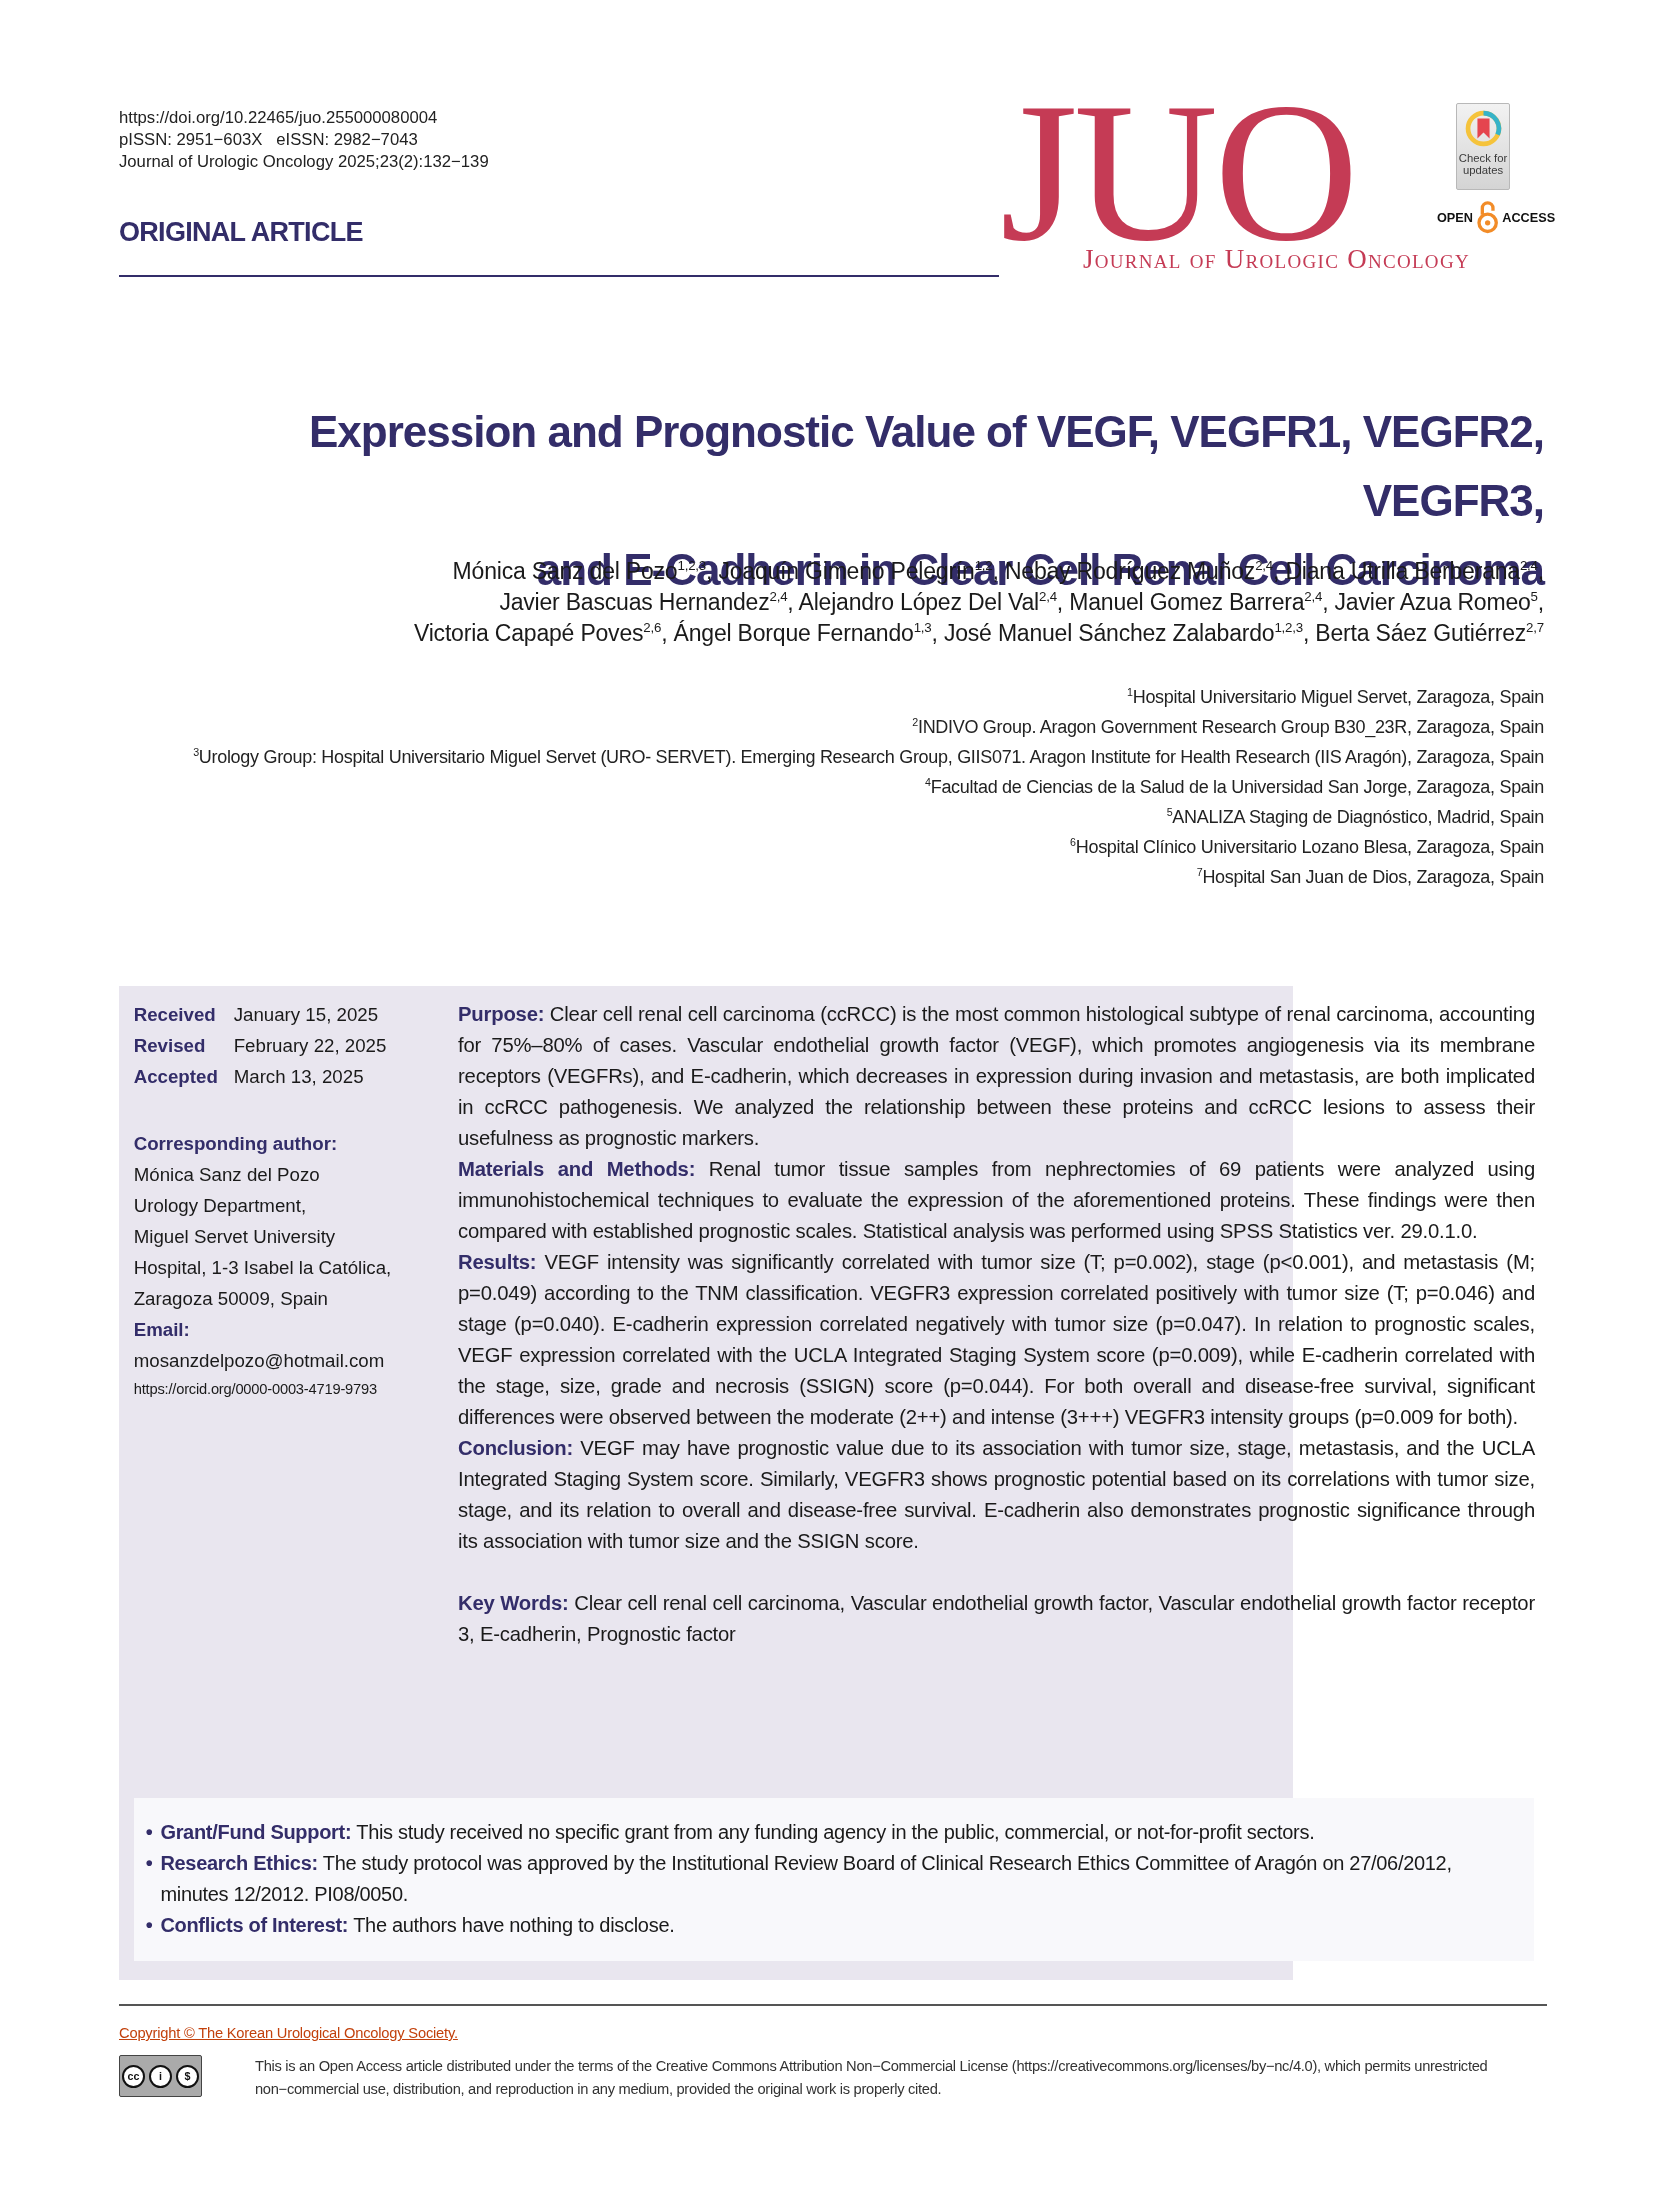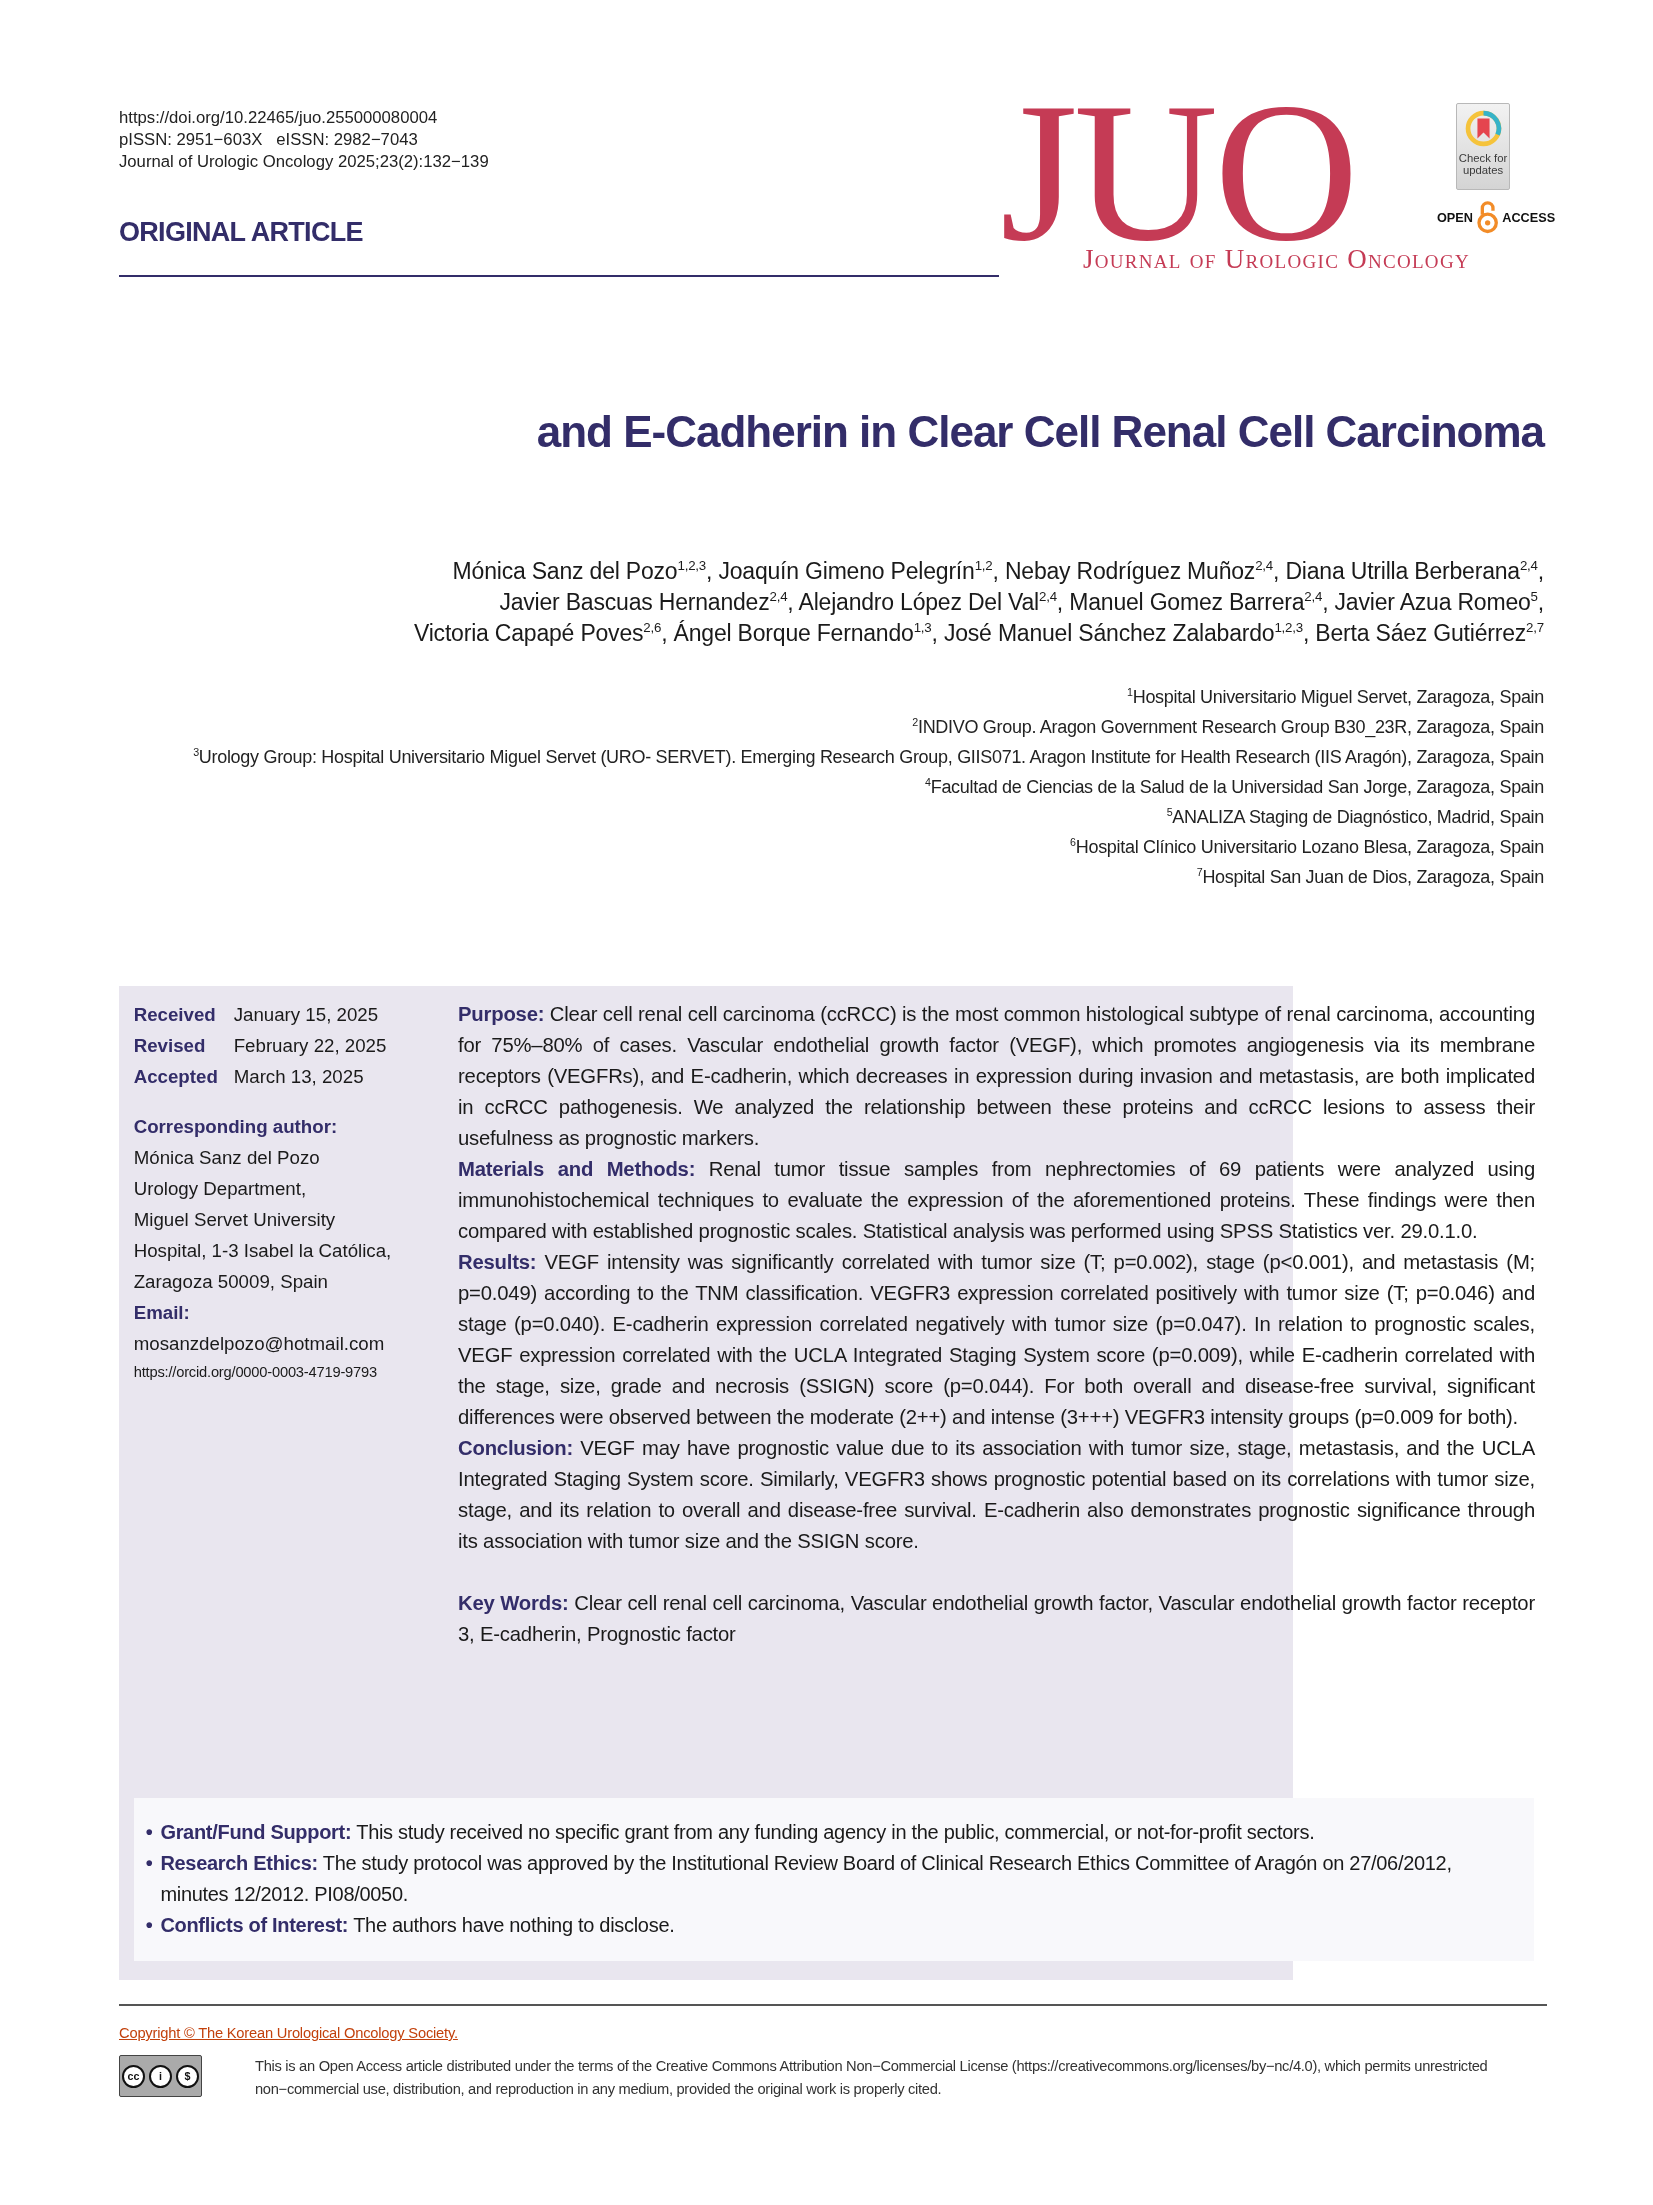--- a/index.html
+++ b/index.html
@@ -30,21 +30,21 @@
 
   .affils { right: 110px; top: 682px; width: 1467px; text-align: right; font-size: 18px; line-height: 30px; color: #222; letter-spacing: -0.3px; }
   .affils sup { font-size: 10.7px; line-height: 0; }
 
   
   .abstract-box { left: 119px; top: 986px; width: 1174px; height: 994px; background: #e9e6ef; }
   .side { position: absolute; left: 14.7px; top: 13.3px; width: 307px; font-size: 18.7px; line-height: 31px; }
   .date-row { display: flex; }
   .date-label { width: 100px; color: #332d69; font-weight: bold; }
   .date-val { color: #1a1a1a; }
-  .corr-label { margin-top: 19px; color: #332d69; font-weight: bold; }
+  .corr-label { margin-top: 36px; color: #332d69; font-weight: bold; }
   .corr-line { color: #1a1a1a; }
   .email-label { color: #332d69; font-weight: bold; }
   .orcid { font-size: 14.7px; line-height: 27px; color: #1a1a1a; letter-spacing: -0.2px; }
 
   .main-abs { position: absolute; left: 339px; top: 13.3px; width: 1077px; font-size: 20.3px; line-height: 31px; text-align: justify; color: #1a1a1a; letter-spacing: -0.2px; }
   .main-abs .sec-label { color: #332d69; font-weight: bold; }
   .main-abs p { margin: 0; }
   .keywords { margin-top: 31px !important; }
 
   .info-box { position: absolute; left: 14.7px; top: 812px; width: 1400px; height: 163px; background: #f8f8fb; }
@@ -89,20 +89,21 @@
   <span>OPEN</span>
   <svg width="21.3" height="35" viewBox="0 0 32 52">
     <path d="M8 22 V12 A8 8 0 0 1 24 12 V16" fill="none" stroke="#f28c28" stroke-width="5"></path>
     <circle cx="16" cy="34" r="13" fill="none" stroke="#f28c28" stroke-width="5"></circle>
     <circle cx="16" cy="34" r="4" fill="#f28c28"></circle>
   </svg>
   <span>ACCESS</span>
 </div>
 
 <div class="abs title">
+  <div>Expression and Prognostic Value of VEGF, VEGFR1, VEGFR2, VEGFR3,</div>
   <div>and E-Cadherin in Clear Cell Renal Cell Carcinoma</div>
 </div>
 
 <div class="abs authors">
   <div>
     <span>Mónica Sanz del Pozo</span><sup>1,2,3</sup>,
     <span>Joaquín Gimeno Pelegrín</span><sup>1,2</sup>,
     <span>Nebay Rodríguez Muñoz</span><sup>2,4</sup>,
     <span>Diana Utrilla Berberana</span><sup>2,4</sup>,
   </div>

